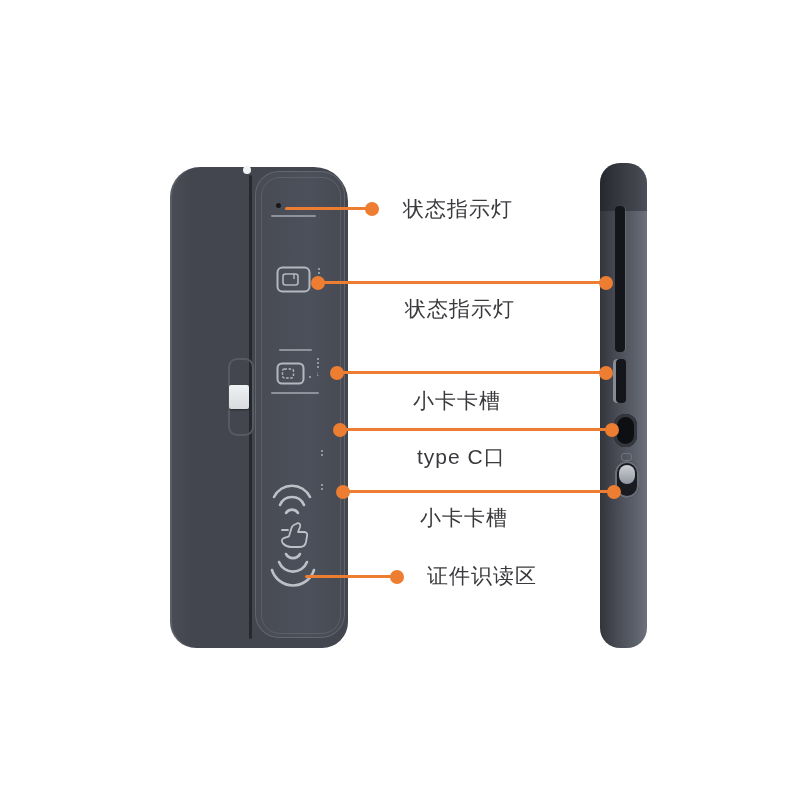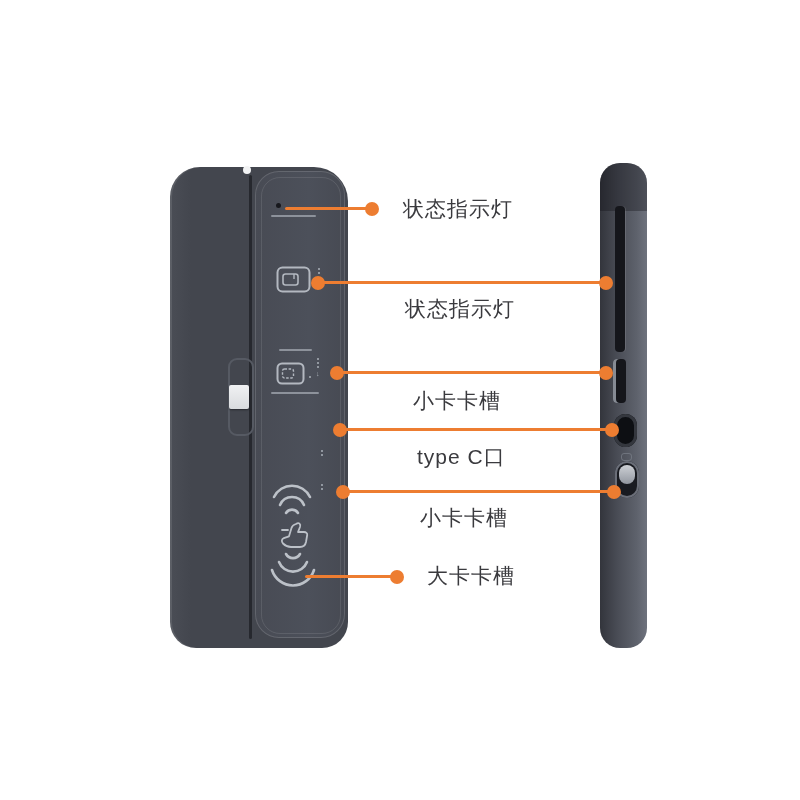--- a/index.html
+++ b/index.html
@@ -166,16 +166,16 @@
   <div>
     <div class="ann-line" style="left:343px;top:490px;width:271px;"></div>
     <div class="ann-dot" style="left:336px;top:485px;"></div>
     <div class="ann-dot" style="left:607px;top:485px;"></div>
     <div class="ann-label" style="left:420px;top:503px;">小卡卡槽</div>
   </div>
 
   <div>
     <div class="ann-line" style="left:305px;top:575px;width:92px;"></div>
     <div class="ann-dot" style="left:390px;top:570px;"></div>
-    <div class="ann-label" style="left:427px;top:561px;">大卡卡槽</div>
+    <div class="ann-label" style="left:427px;top:561px;">证件识读区</div>
   </div>
 
 </div>
 
 </body></html>

